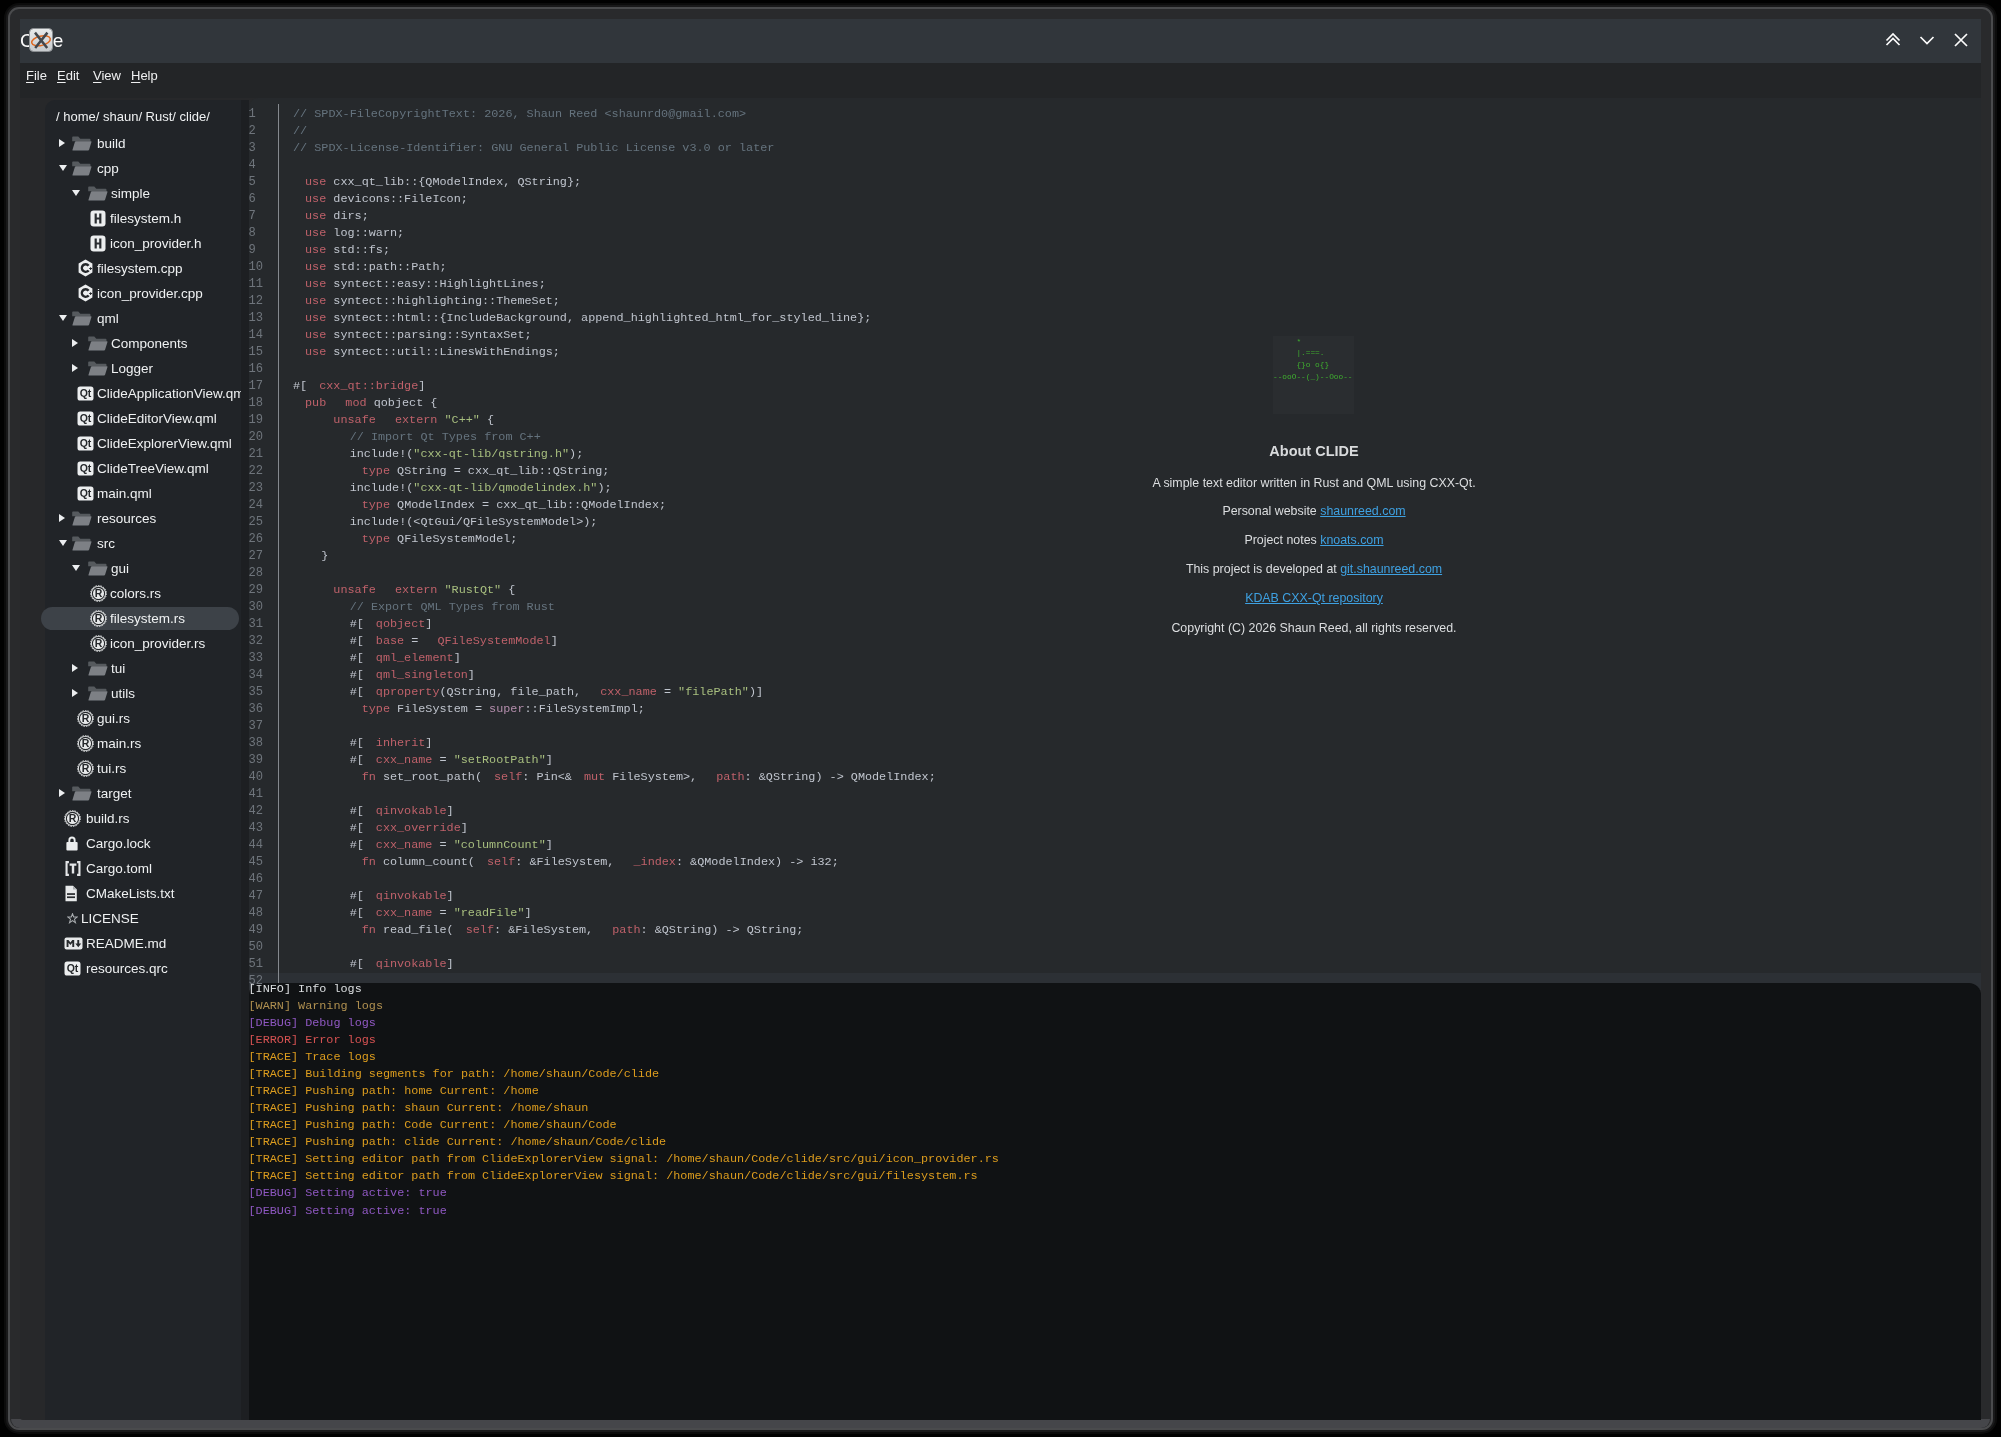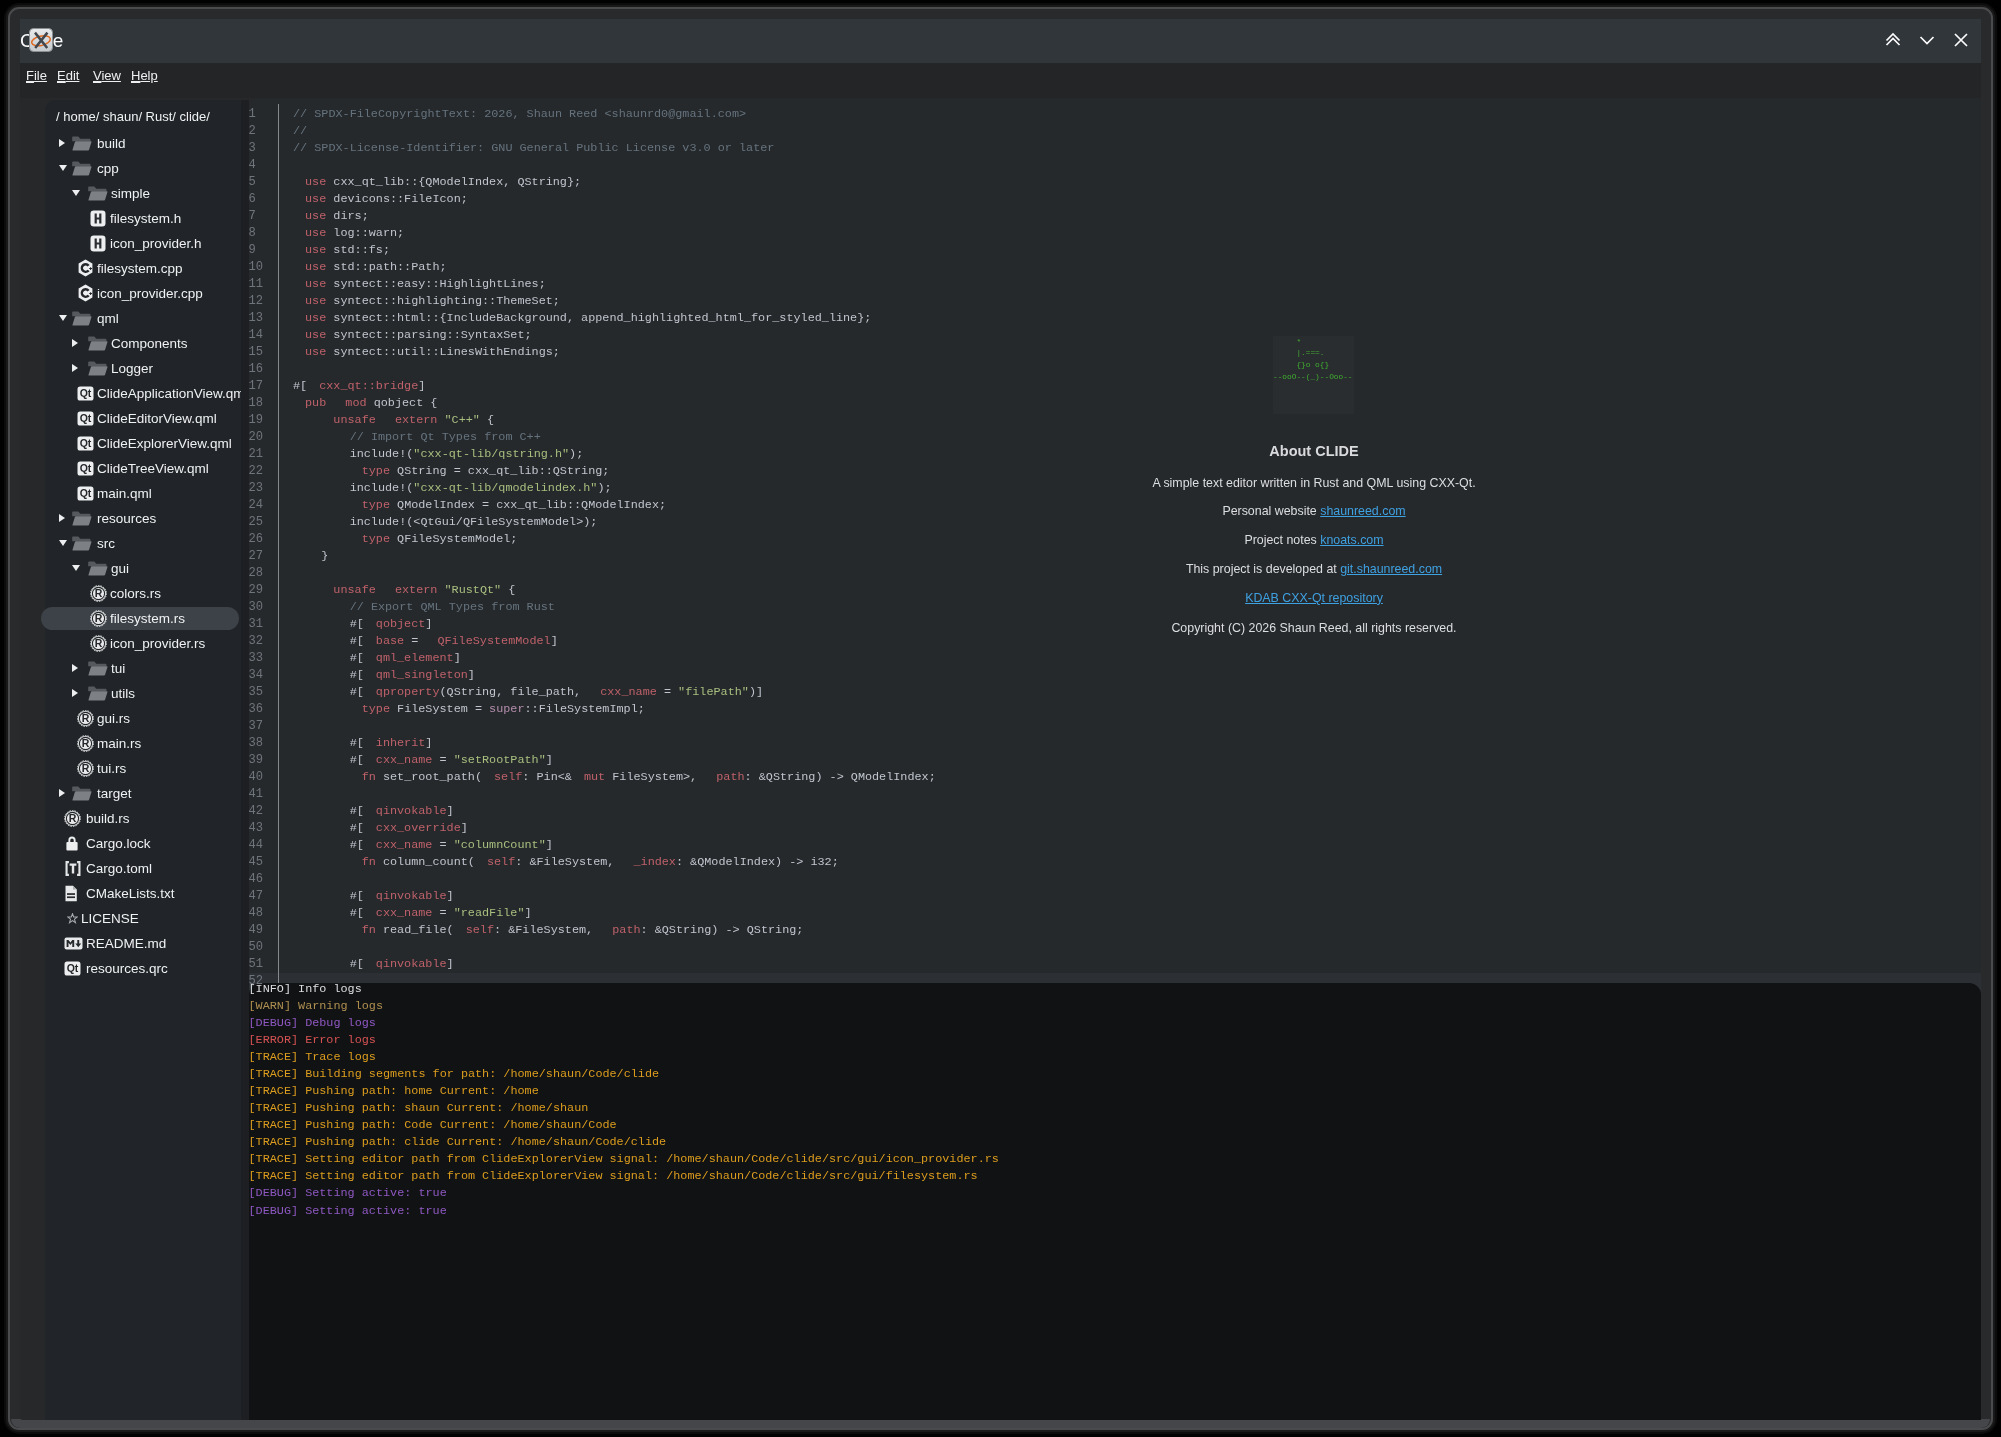--- a/index.html
+++ b/index.html
@@ -10,21 +10,21 @@
 #inner { position:absolute; left:20px; top:19px; width:1961px; height:1401px;
   background:#27282a; border-radius:3px; }
 #bstrip { position:absolute; left:11px; top:1419px; width:1979px; height:9px;
   background:#45464a; border-radius:0 0 9px 9px; }
 #titlebar { position:absolute; left:20px; top:19px; width:1961px; height:44px; background:#31363b; }
 #title { position:absolute; left:0; top:0; width:100%; height:44px; line-height:44px;
   text-align:left; color:#fcfcfc; font-size:19px; }
 #appicon { position:absolute; left:9px; top:9px; }
 .wbtn { position:absolute; top:11px; }
 #menubar { position:absolute; left:20px; top:63px; width:1961px; height:35px; background:#232527; }
-.mi { position:absolute; top:0; height:27px; line-height:26px; color:#eff0f1; font-size:13px;text-decoration:underline; }
+.mi { position:absolute; top:0; height:27px; line-height:26px; color:#eff0f1; font-size:13px; }
 .mi u { text-underline-offset:2px; }
 #treepanel { position:absolute; left:45px; top:100px; width:196px; height:1320px;
   background:#212428; border-top-left-radius:10px; }
 #gap { position:absolute; left:241px; top:100px; width:8px; height:1320px; background:#1d1f22; }
 #editor { position:absolute; left:249px; top:98px; width:1732px; height:885px;
   background:#26292c; border-top-left-radius:9px; }
 #curline { position:absolute; left:249px; top:972.7px; width:1732px; height:17px; background:#2c3035; }
 #logpanel { position:absolute; left:249px; top:983px; width:1732px; height:437px;
   background:#101214; border-top-left-radius:12px; border-top-right-radius:12px; }
 #path { position:absolute; left:56px; top:109px; color:#eff1f2; font-size:13px; }

